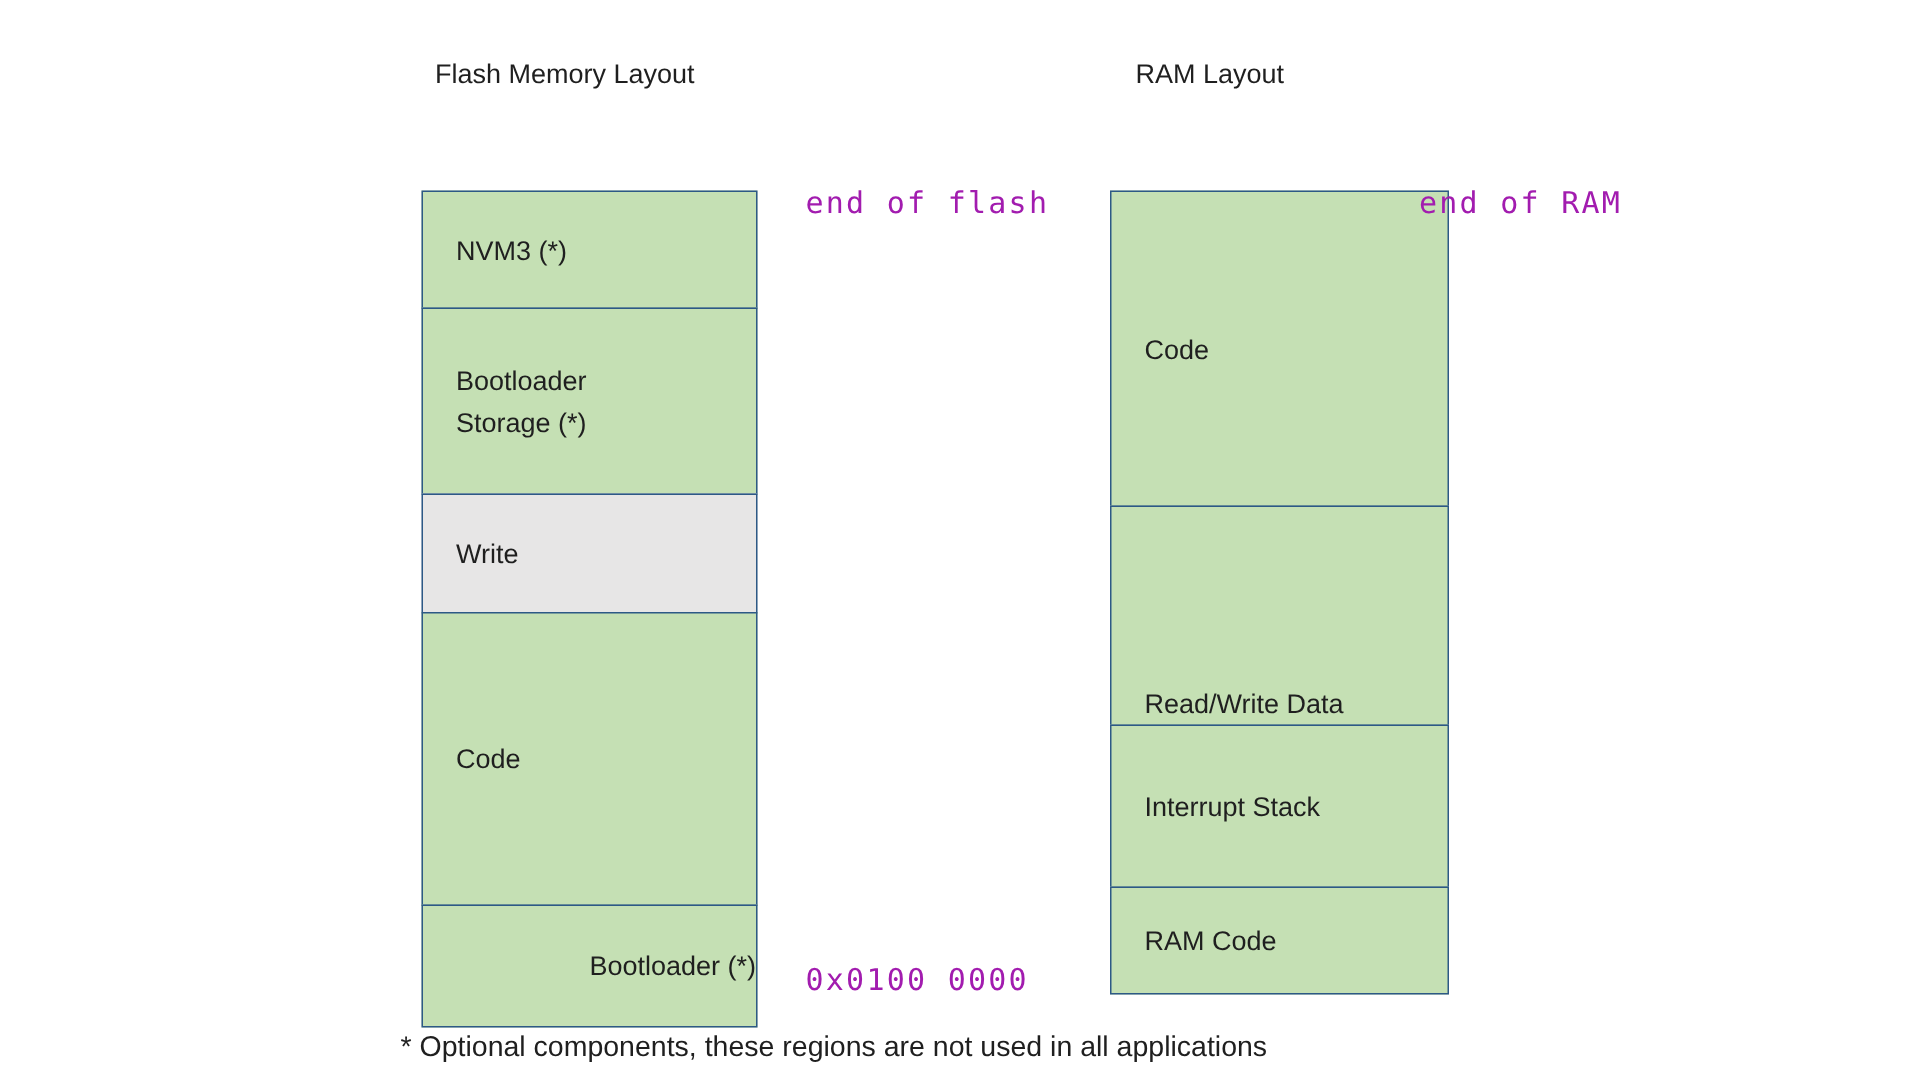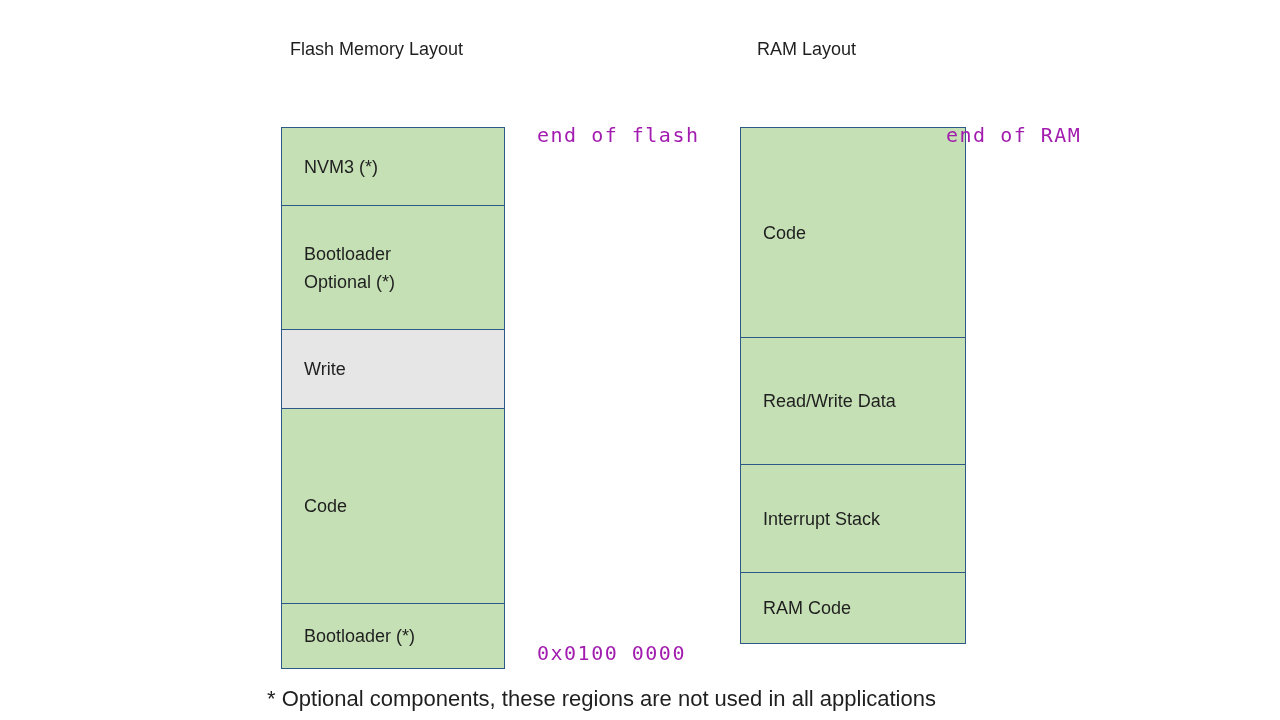--- a/index.html
+++ b/index.html
@@ -34,56 +34,56 @@
   .mono {
     font-family: "DejaVu Sans Mono", monospace;
     font-size: 20px;
     line-height: 26px;
     letter-spacing: 1.5px;
     color: #a21caf;
     white-space: pre;
     margin-left: 24px;
   }
   .footnote {
-    font-size: 22px;
+    font-size: 19px;
     line-height: 23px;
     white-space: nowrap;
   }
 </style>
 </head>
 <body style="--green-fill: #c5e0b4; --gray-fill: #e7e6e6; --border-color: #2d5986; background: rgb(255, 255, 255); color: rgb(31, 31, 31);">
 
 <div class="abs" style="left:0;top:0;width:1280px;height:720px;">
 
   <div class="abs col-title" style="left:290px; top:38px;">Flash Memory Layout</div>
   <div class="abs col-title" style="left:757px; top:38px;">RAM Layout</div>
 
   <div id="flash-stack" class="stack" style="left:281px; top:115px; width:224px;">
       <div class="seg seg-green" style="height: 79px;">
         <span class="seg-label">NVM3 (*)</span>
       </div>
       <div class="seg seg-green" style="height: 125px;">
-        <span class="seg-label" style="max-width: 130px;">Bootloader Optional (*)</span>
+        <span class="seg-label" style="max-width: 130px;">Bootloader Storage (*)</span>
       </div>
       <div class="seg seg-gray" style="height: 80px;">
         <span class="seg-label">Write</span>
       </div>
       <div class="seg seg-green" style="height: 196px;">
         <span class="seg-label">Code</span>
       </div>
-      <div class="seg seg-green" style="height: 66px;">
+      <div class="seg seg-green" style="height: 82px; justify-content: flex-end;">
         <span class="seg-label">Bootloader (*)</span>
       </div>
     </div>
 
   <div id="ram-stack" class="stack" style="left:740px; top:115px; width:226px;">
       <div class="seg seg-green" style="height: 211px;">
         <span class="seg-label">Code</span>
       </div>
-      <div class="seg seg-green" style="height: 128px;">
+      <div class="seg seg-green" style="height: 147px; align-items: flex-end;">
         <span class="seg-label">Read/Write Data</span>
       </div>
       <div class="seg seg-green" style="height: 109px;">
         <span class="seg-label">Interrupt Stack</span>
       </div>
       <div class="seg seg-green" style="height: 72px;">
         <span class="seg-label">RAM Code</span>
       </div>
     </div>
 

